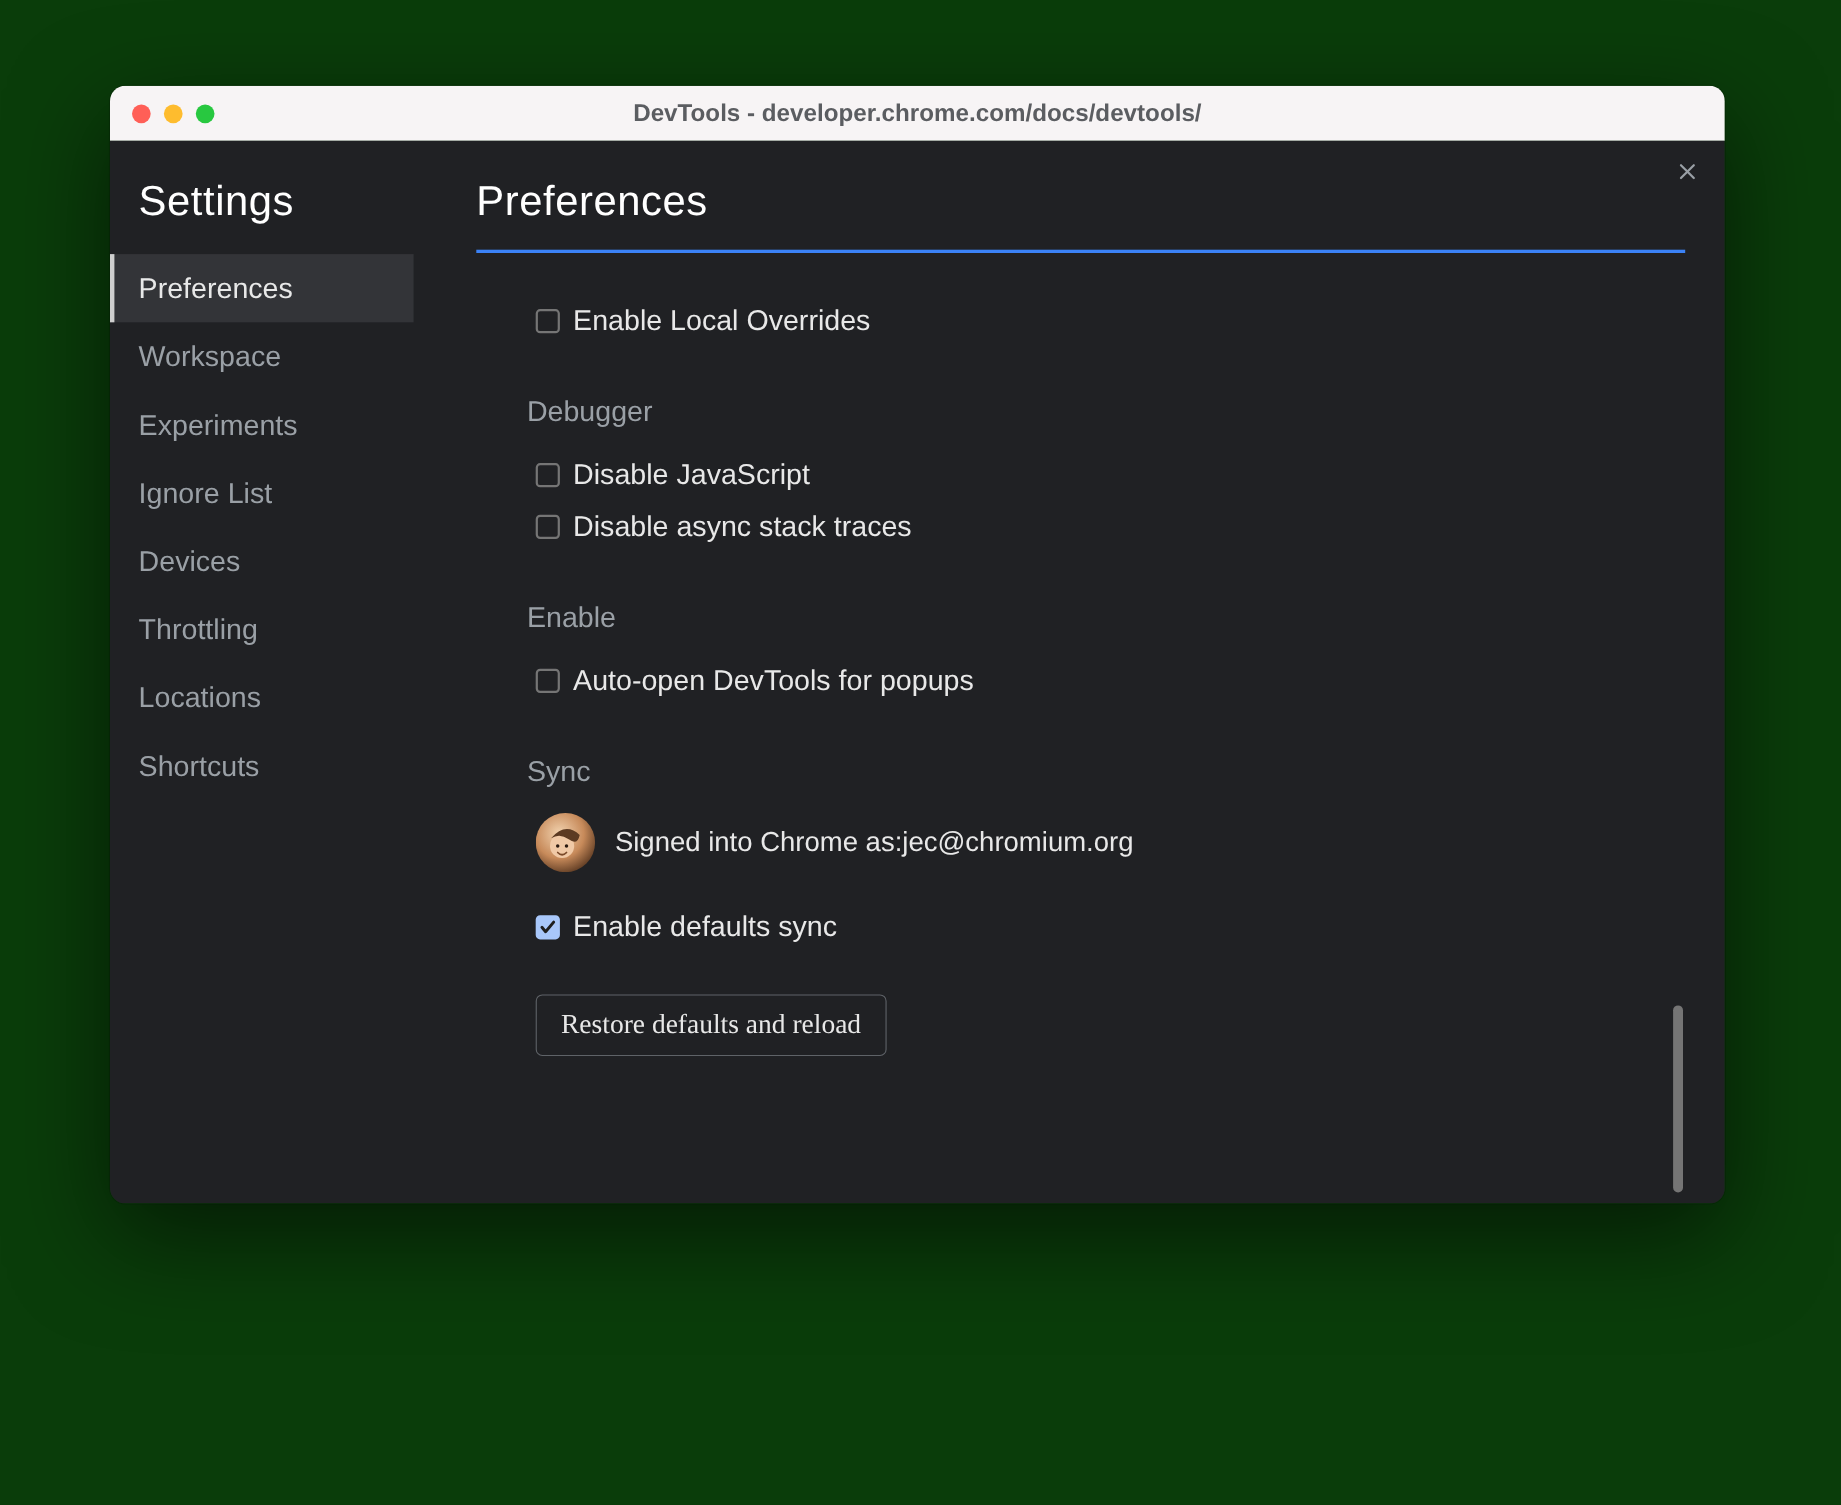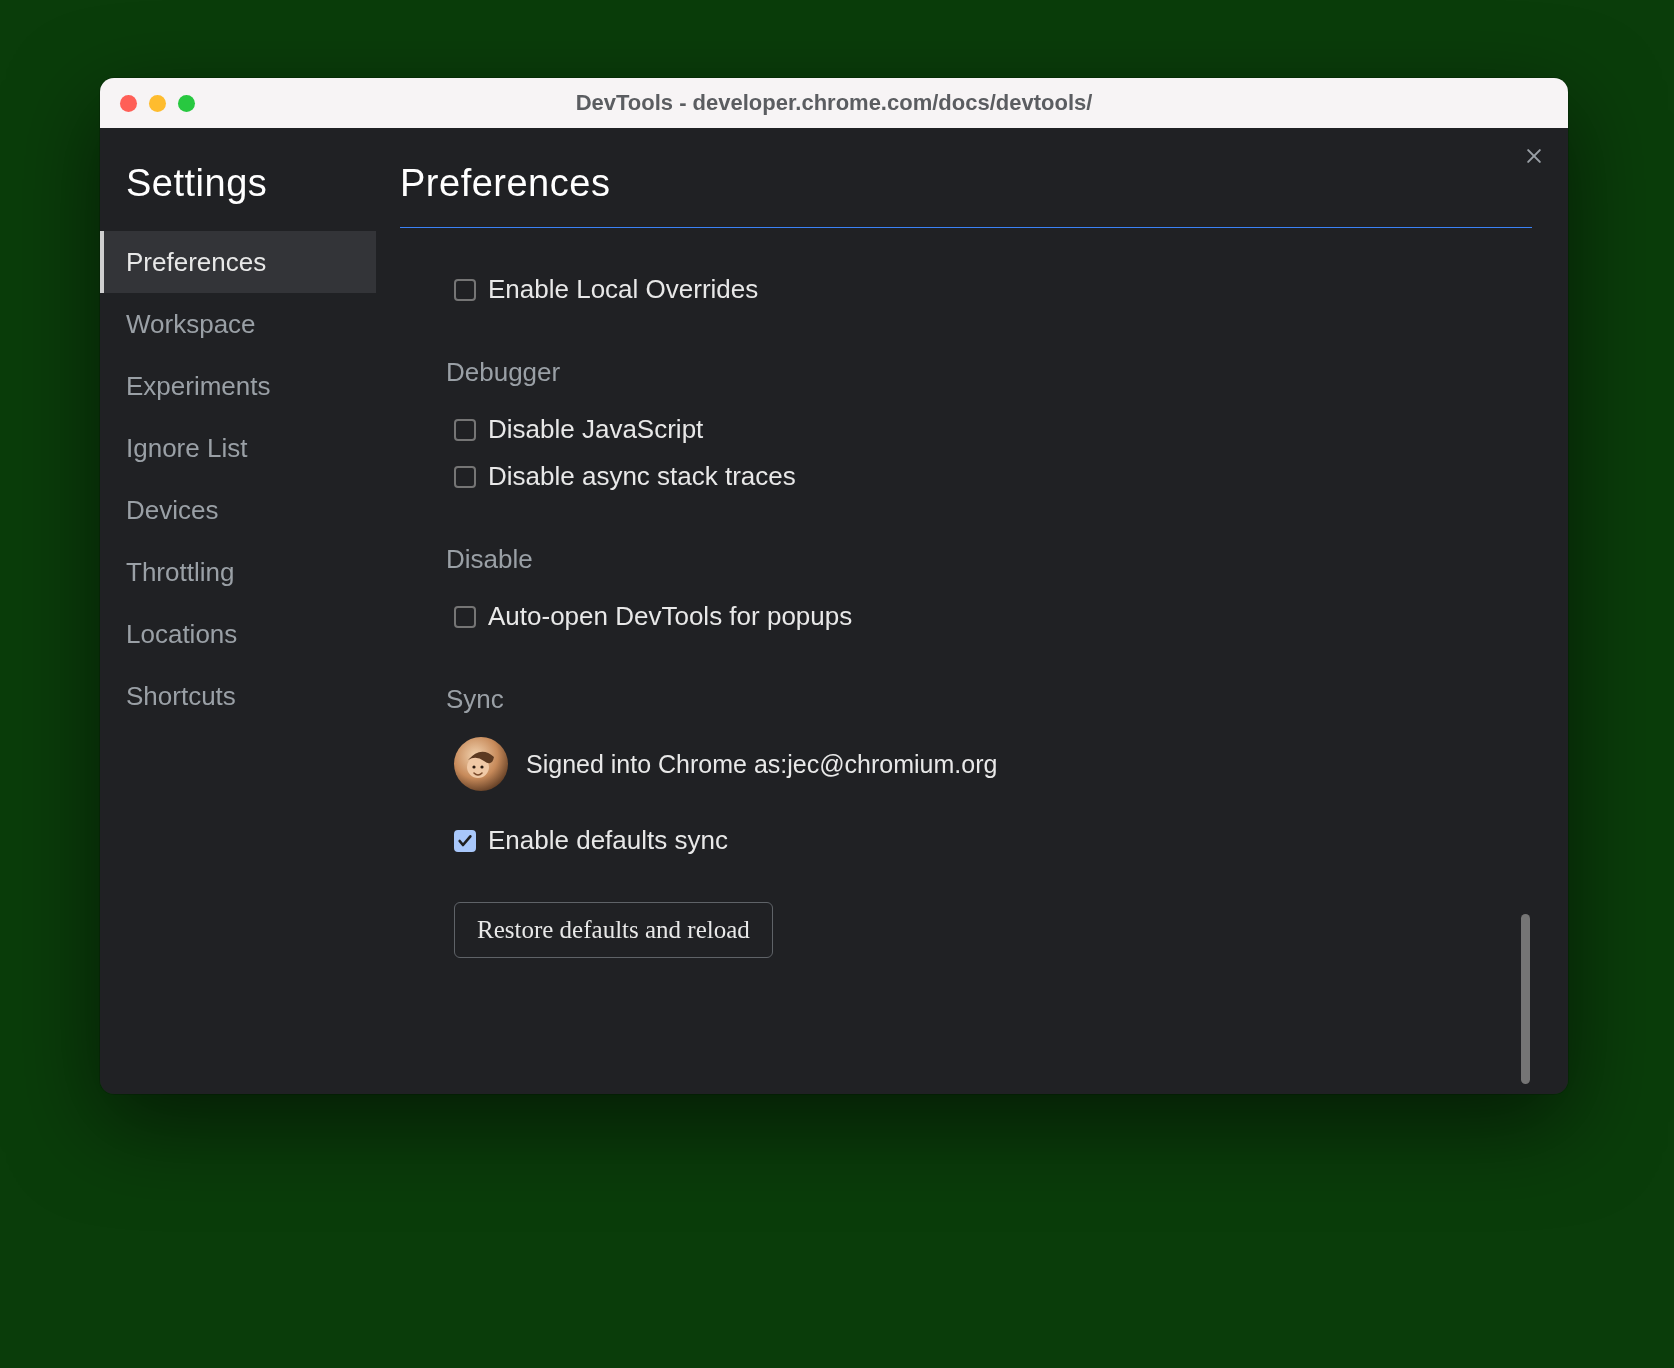--- a/index.html
+++ b/index.html
@@ -72,20 +72,21 @@
     font-weight: 600;
     color: var(--text-title);
     pointer-events: none;
   }
   .content {
     flex: 1;
     background: var(--bg-content);
     display: flex;
     position: relative;
     color: var(--text-primary);
+    gap: 33px;
   }
   .close-settings {
     position: absolute;
     top: 14px;
     right: 18px;
     width: 32px;
     height: 32px;
     display: flex;
     align-items: center;
     justify-content: center;
@@ -135,21 +136,21 @@
   }
   .main-heading {
     font-size: 38px;
     font-weight: 400;
     color: var(--text-heading);
     padding: 10px 0 22px 0;
     letter-spacing: 0.5px;
   }
   .scroll-area {
     flex: 1;
-    border-top: 1px solid #3b82f6;
+    border-top: 3px solid #3b82f6;
     position: relative;
     padding-right: 24px;
   }
   .scroll-inner {
     padding-top: 32px;
     padding-left: 46px;
   }
   .scrollbar {
     position: absolute;
     right: 2px;
@@ -310,21 +311,21 @@
             <span class="pref-label">Disable JavaScript</span>
           </div>
 
           <div class="pref-row">
             <span class="checkbox">
               
             </span>
             <span class="pref-label">Disable async stack traces</span>
           </div>
 
-          <div class="section-heading">Disable</div>
+          <div class="section-heading">Enable</div>
 
           <div class="pref-row">
             <span class="checkbox">
               
             </span>
             <span class="pref-label">Auto-open DevTools for popups</span>
           </div>
 
           <div class="section-heading">Sync</div>
 

